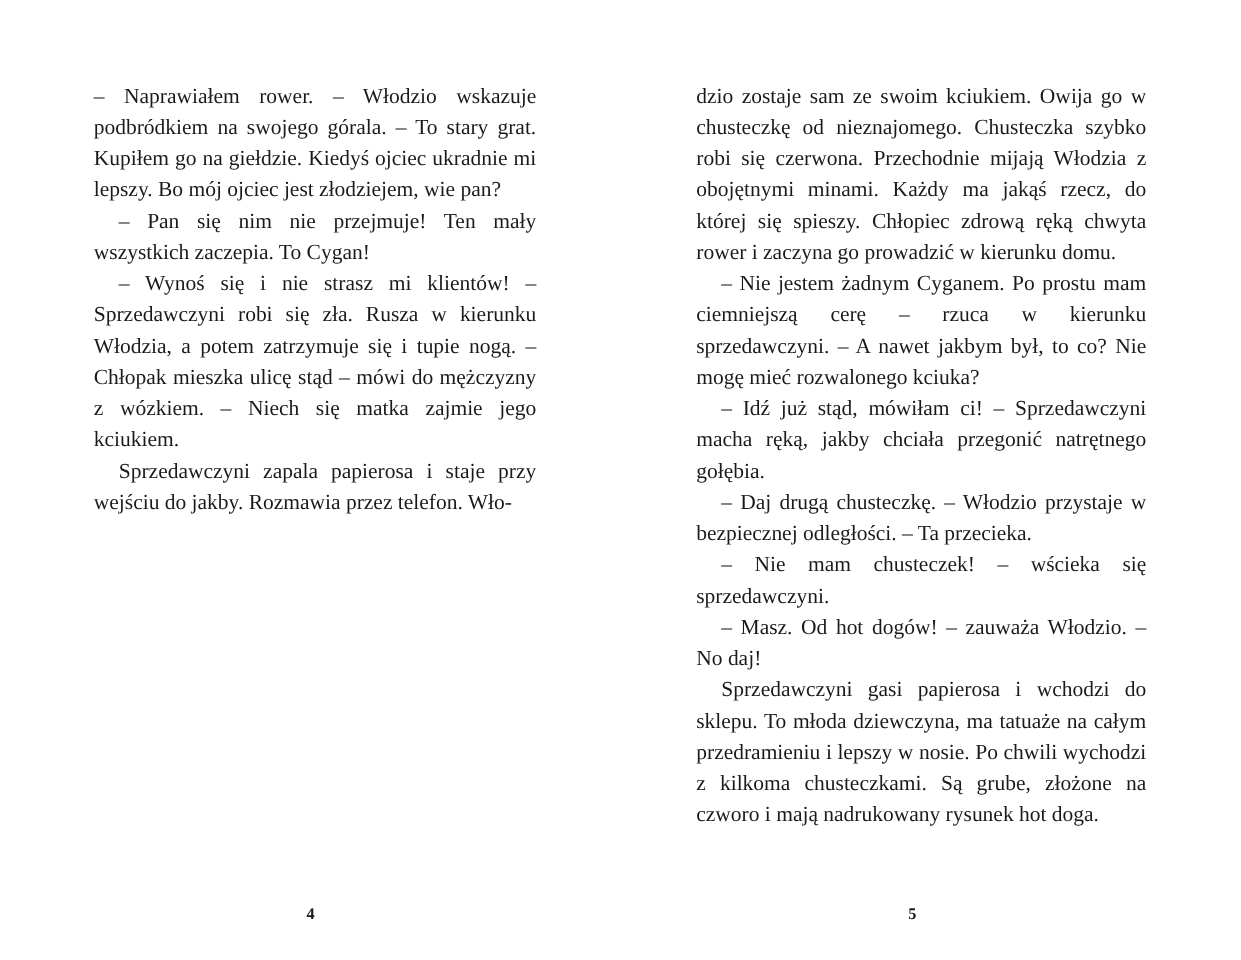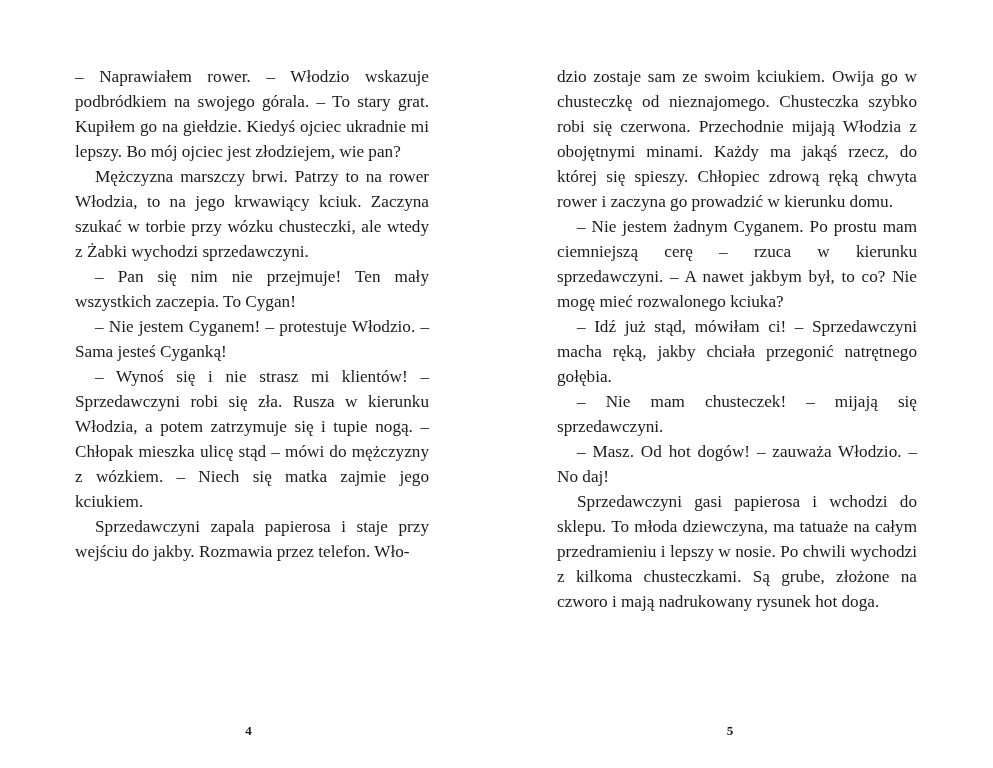--- a/index.html
+++ b/index.html
@@ -86,34 +86,33 @@
   .page-right .folio { left: 0; width: 496px; }
 </style>
 </head>
 <body>
 
 <div id="spread">
 
   <div class="page page-left">
     <div class="textblock">
       <p class="para cont">– Naprawiałem rower. – Włodzio wskazuje podbródkiem na swojego górala. – To stary grat. Kupiłem go na giełdzie. Kiedyś ojciec ukradnie mi lepszy. Bo mój ojciec jest złodziejem, wie pan?</p>
-      <p class="para">Mężczyzna marszczy brwi. Patrzy to na rower Włodzia, to na jego krwawiący kciuk. Zaczyna szukać w torbie przy wózku chusteczki, ale wtedy z Żabki wychodzi sprzedawczyni.</p>
       <p class="para">– Pan się nim nie przejmuje! Ten mały wszystkich zaczepia. To Cygan!</p>
-      <p class="para">– Nie jestem Cyganem! – protestuje Włodzio. – Sama jesteś Cyganką!</p>
       <p class="para">– Wynoś się i nie strasz mi klientów! – Sprzedawczyni robi się zła. Rusza w kierunku Włodzia, a potem zatrzymuje się i tupie nogą. – Chłopak mieszka ulicę stąd – mówi do mężczyzny z wózkiem. – Niech się matka zajmie jego kciukiem.</p>
       <p class="para">Sprzedawczyni zapala papierosa i staje przy wejściu do jakby. Rozmawia przez telefon. Wło-</p>
     </div>
     <div class="folio">4</div>
   </div>
 
   <div class="page page-right">
     <div class="textblock">
       <p class="para cont">dzio zostaje sam ze swoim kciukiem. Owija go w chusteczkę od nieznajomego. Chusteczka szybko robi się czerwona. Przechodnie mijają Włodzia z obojętnymi minami. Każdy ma jakąś rzecz, do której się spieszy. Chłopiec zdrową ręką chwyta rower i zaczyna go prowadzić w kierunku domu.</p>
       <p class="para">– Nie jestem żadnym Cyganem. Po prostu mam ciemniejszą cerę – rzuca w kierunku sprzedawczyni. – A nawet jakbym był, to co? Nie mogę mieć rozwalonego kciuka?</p>
       <p class="para">– Idź już stąd, mówiłam ci! – Sprzedawczyni macha ręką, jakby chciała przegonić natrętnego gołębia.</p>
-      <p class="para">– Nie mam chusteczek! – mijają się sprzedawczyni.</p>
+      <p class="para">– Daj drugą chusteczkę. – Włodzio przystaje w bezpiecznej odległości. – Ta przecieka.</p>
+      <p class="para">– Nie mam chusteczek! – wścieka się sprzedawczyni.</p>
       <p class="para">– Masz. Od hot dogów! – zauważa Włodzio. – No daj!</p>
       <p class="para">Sprzedawczyni gasi papierosa i wchodzi do sklepu. To młoda dziewczyna, ma tatuaże na całym przedramieniu i lepszy w nosie. Po chwili wychodzi z kilkoma chusteczkami. Są grube, złożone na czworo i mają nadrukowany rysunek hot doga.</p>
     </div>
     <div class="folio">5</div>
   </div>
 
 </div>
 
 </body></html>

